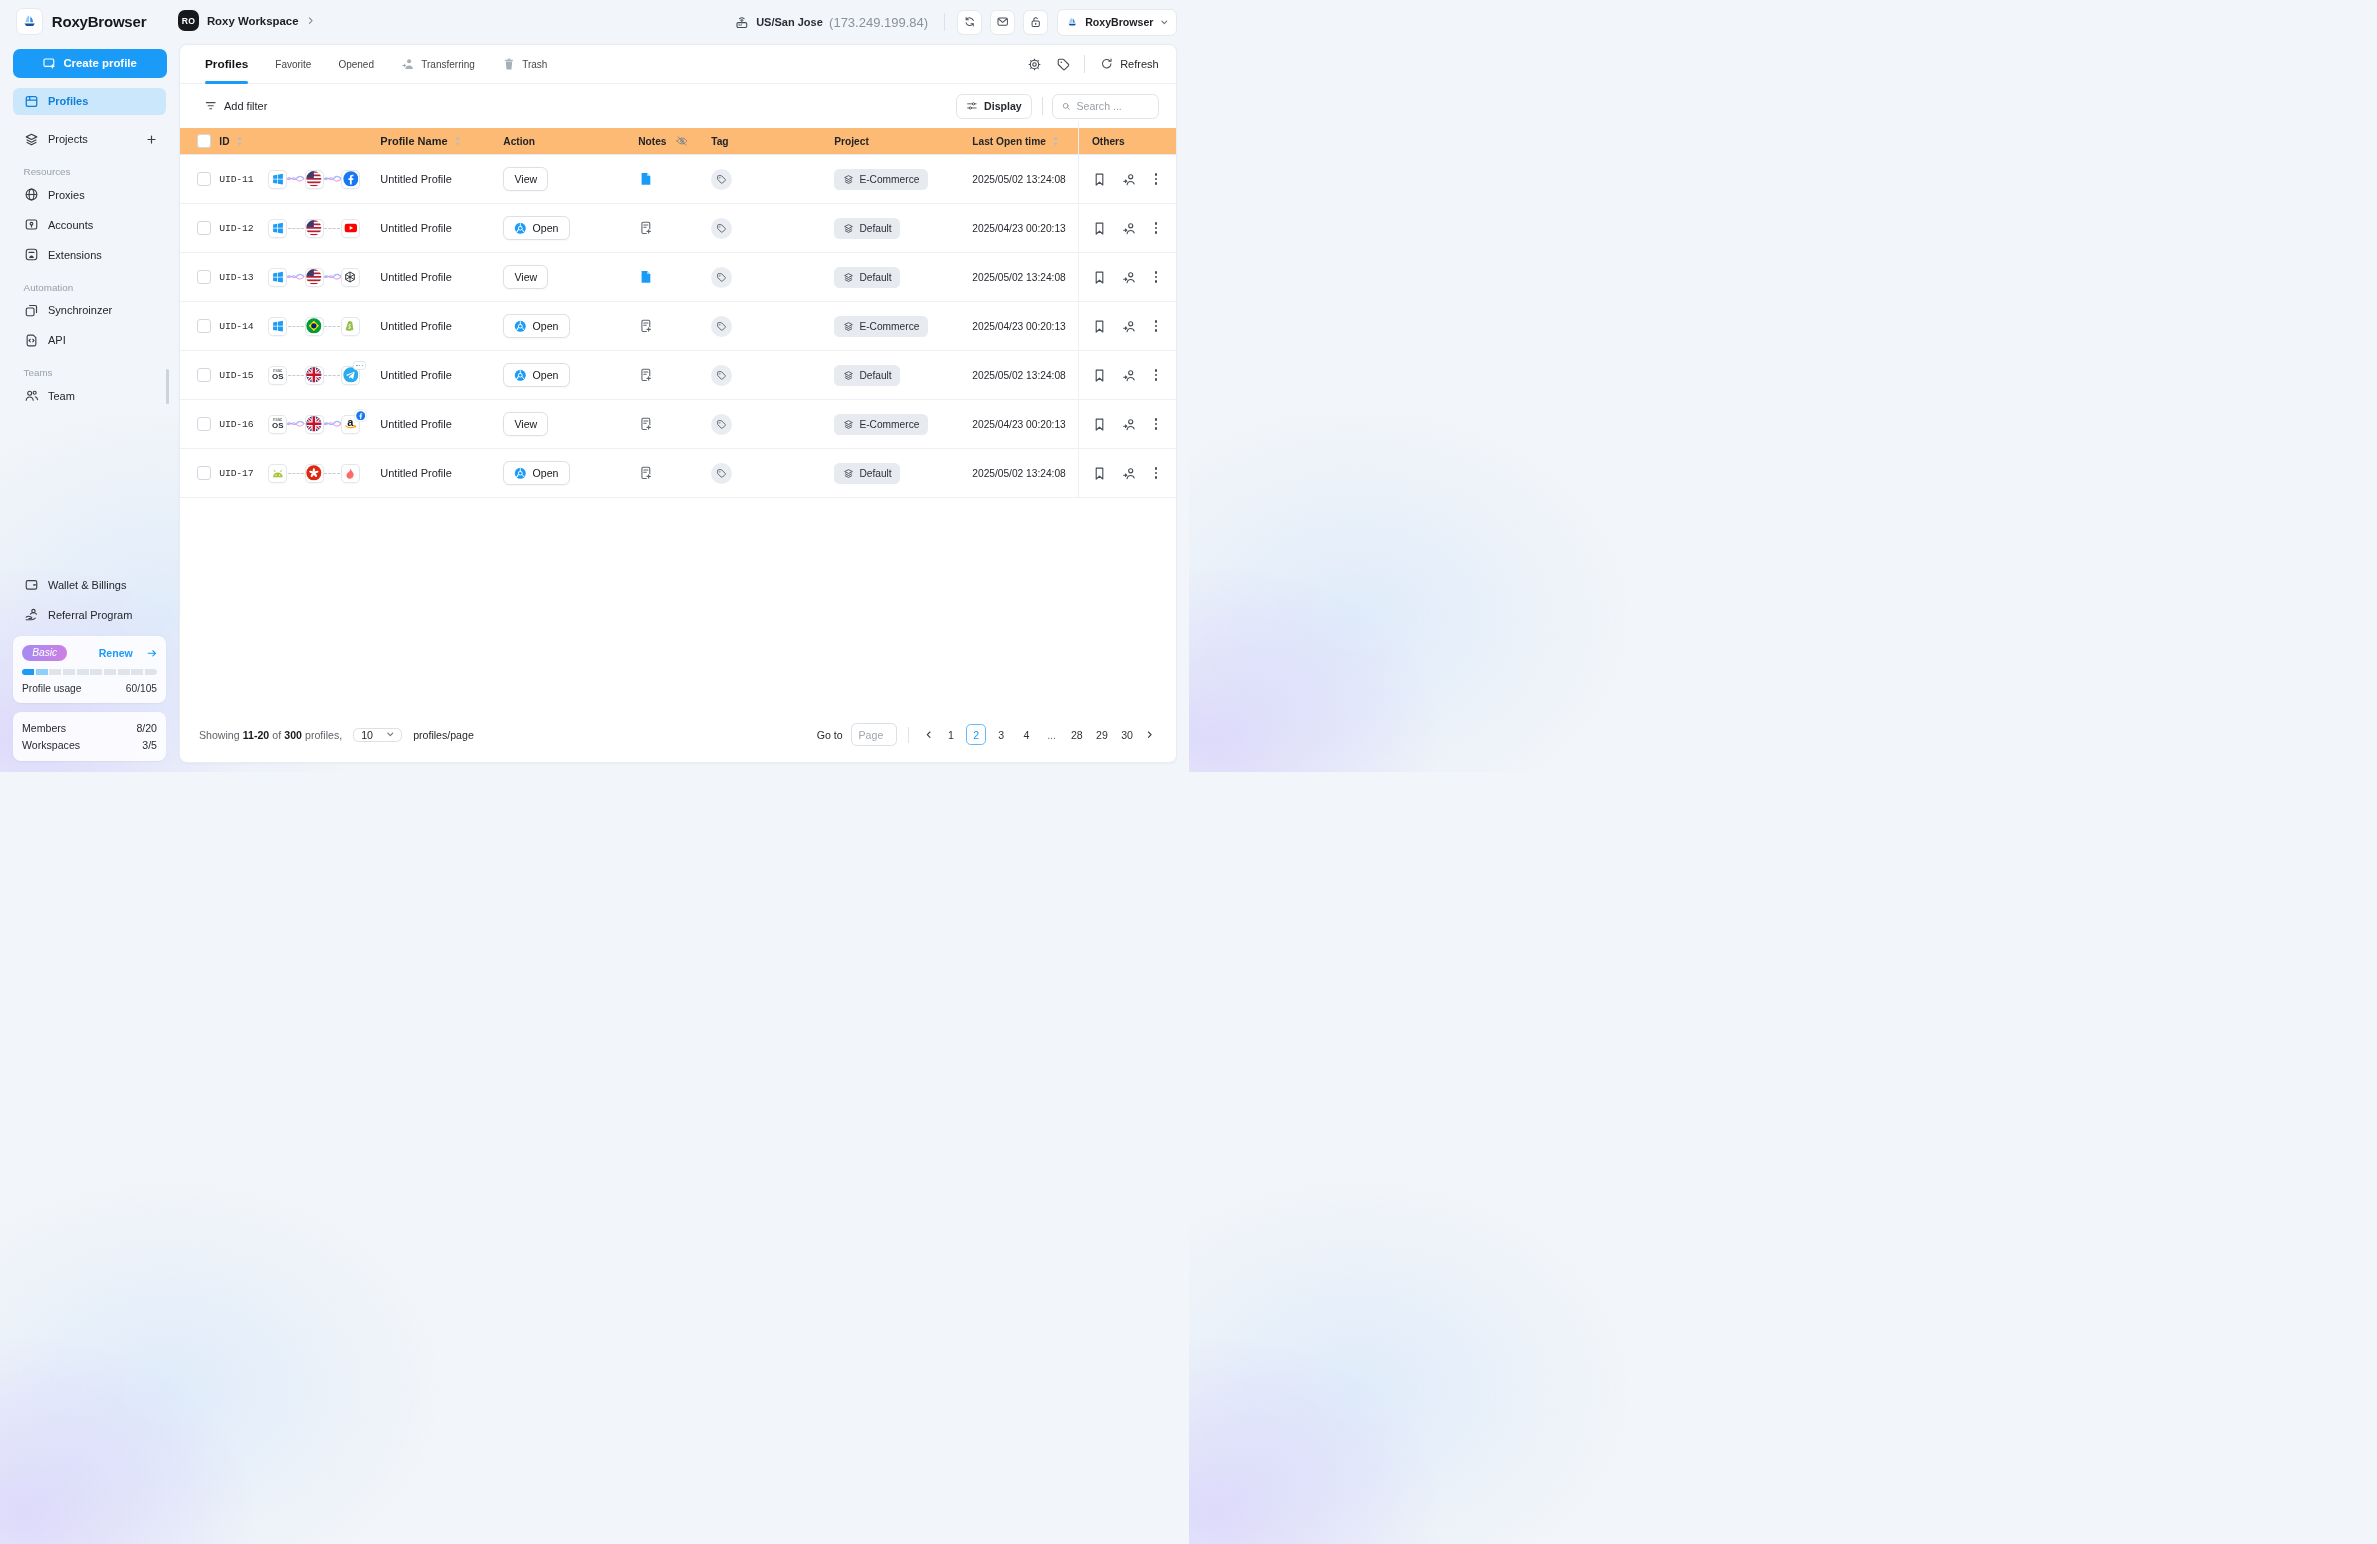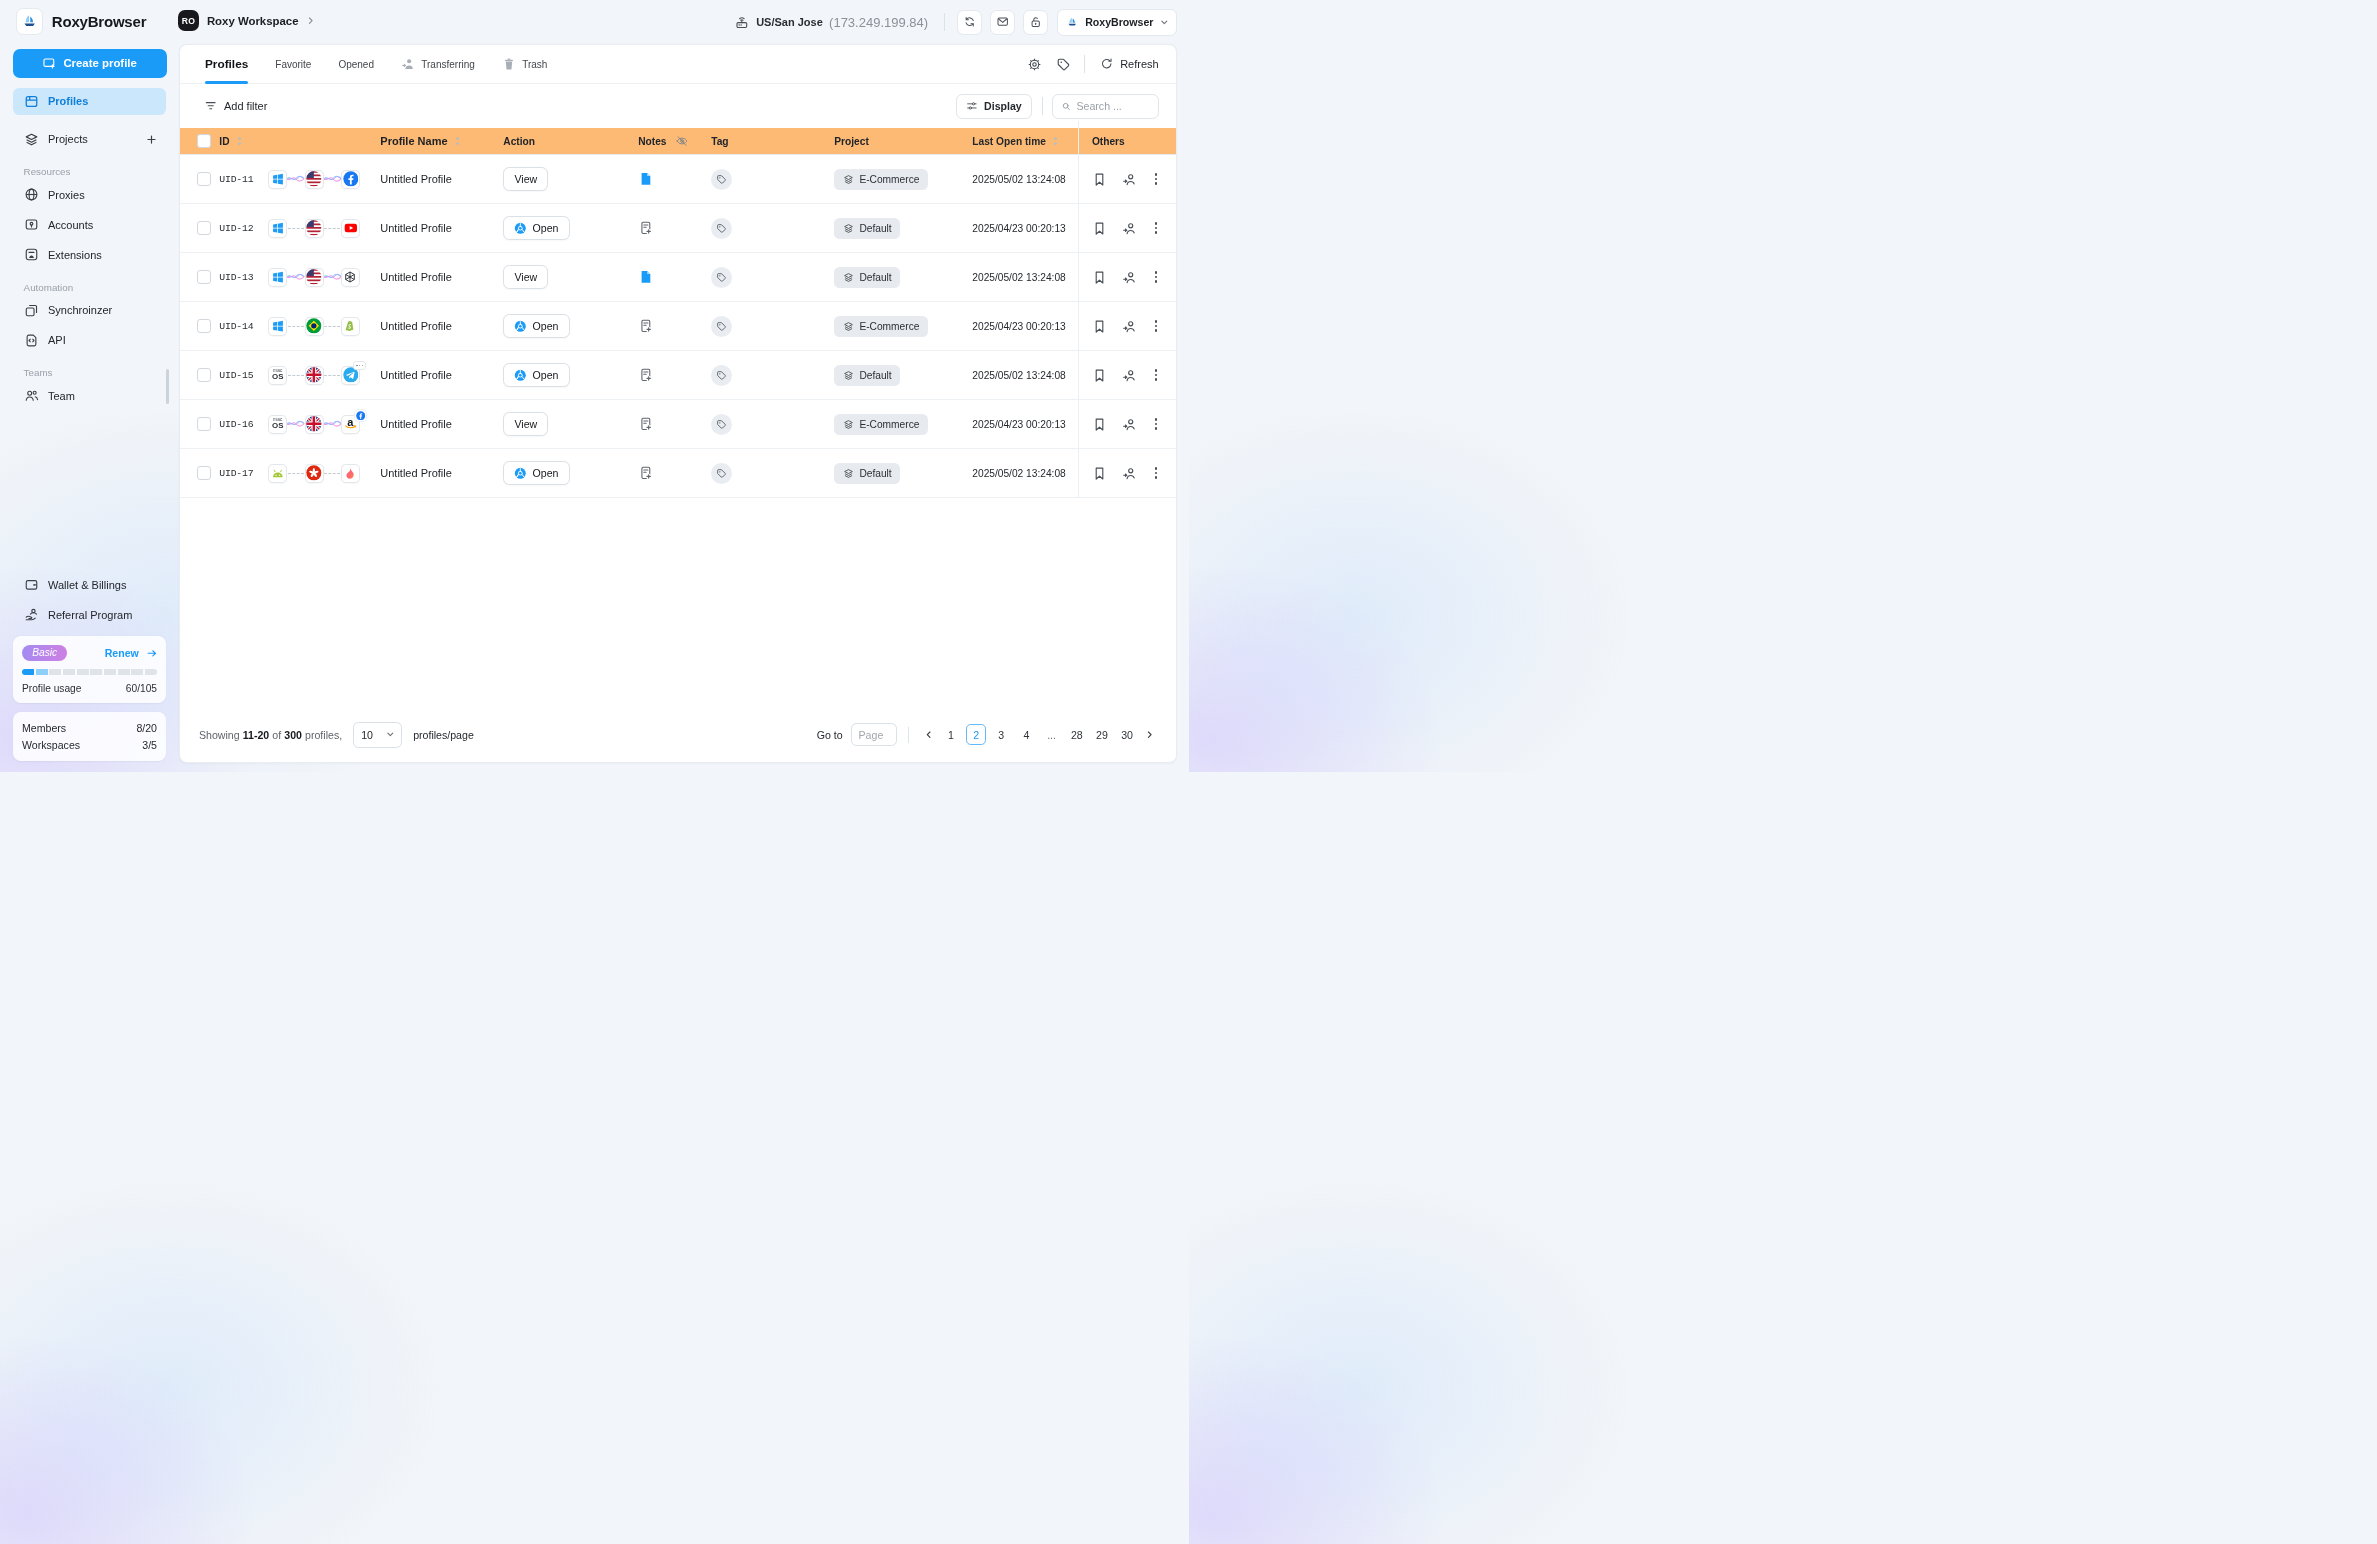--- a/index.html
+++ b/index.html
@@ -44,21 +44,21 @@
 .side-item.active{background:#cbe7fb;color:#0f7fd9;font-weight:700}
 .side-item.active .ic{color:#0f7fd9}
 .side-item.first{margin-top:10.2px}
 .side-plus{margin-left:auto;margin-right:9.4px;color:#3b4046;display:flex}
 .sec-label{margin:13.4px 0 3.9px 23.6px;font-size:9.8px;color:#9aa1a9}
 .scroll-thumb{position:absolute;right:10.2px;top:325px;width:3.1px;height:35px;border-radius:1.6px;background:#ccd3da}
 .side-bottom{position:absolute;left:0;right:0;bottom:11px}
 .plan-card{margin:7.9px 12.6px 0;background:rgba(255,255,255,.85);border-radius:7.9px;padding:8.6px 9.4px 9.4px;box-shadow:0 0.8px 1.6px rgba(25,48,70,.05)}
 .plan-top{display:flex;align-items:center;justify-content:space-between}
 .plan-pill{padding:2.4px 10.2px;border-radius:785px;background:linear-gradient(100deg,#a38bf1,#cf7fe2);color:#fff;font-size:10.2px;font-weight:400;font-style:italic}
-.renew{display:flex;align-items:center;gap:8px;color:#1a9bf8;font-size:10.6px;font-weight:600;cursor:pointer}
+.renew{display:flex;align-items:center;gap:14px;color:#1a9bf8;font-size:10.6px;font-weight:600;cursor:pointer}
 .pbar{display:flex;gap:1.6px;margin:8.6px 0 7.9px}
 .pbar i{flex:1;height:5.5px;background:#dee4ea}
 .pbar i:first-child{border-radius:3.1px 0 0 3.1px}
 .pbar i:last-child{border-radius:0 3.1px 3.1px 0}
 .pbar i.on{background:#1a9bf8}.pbar i.half{background:#8fd0fb}
 .plan-usage{display:flex;justify-content:space-between;font-size:10.2px;color:#2b2f35}
 .quota-card{margin:8.6px 12.6px 0;background:rgba(255,255,255,.85);border-radius:7.9px;padding:7.9px 9.4px;box-shadow:0 0.8px 1.6px rgba(25,48,70,.05)}
 .quota-row{display:flex;justify-content:space-between;font-size:10.6px;color:#25292e;padding:2.4px 0}
 
 
@@ -112,21 +112,21 @@
 .pill{height:21px;padding:0 8.6px;border-radius:5.5px;background:#e7ebf0;display:inline-flex;align-items:center;gap:5.5px;font-size:10.2px;color:#2b2f36;cursor:pointer}
 .pill .ic{color:#3b4046;display:flex}
 .kebab{display:flex;flex-direction:column;gap:2px;padding:1.6px 3.1px;cursor:pointer}
 .kebab i{width:2.4px;height:2.4px;border-radius:50%;background:#474d54}
 .notes-ic{cursor:pointer}
 
 .spacer{flex:1}
 .foot{height:50px;display:flex;align-items:center;padding:0 17.3px 4.7px 19px;flex:none}
 .foot-left{display:flex;align-items:center;gap:3.1px;font-size:10.6px;color:#5f646b}
 .foot-left b{color:#15181c}
-.psize{width:49px;height:26px;border:0.8px solid #dbe0e6;border-radius:5.5px;background:#fff;display:flex;align-items:center;justify-content:space-between;padding:0 7px;margin:0 7.9px;font-size:10.6px;color:#24282d;cursor:pointer}
+.psize{width:49px;height:14px;border:0.8px solid #dbe0e6;border-radius:5.5px;background:#fff;display:flex;align-items:center;justify-content:space-between;padding:0 7px;margin:0 7.9px;font-size:10.6px;color:#24282d;cursor:pointer}
 .perpage{color:#24282d}
 .foot-right{margin-left:auto;display:flex;align-items:center;font-size:10.6px;color:#24282d}
 .goto-input{width:46px;height:23.6px;border:0.8px solid #dbe0e6;border-radius:5.5px;padding:0 7px;font-size:10.6px;font-family:inherit;color:#24282d;outline:none;margin-left:7.9px;background:#fff}
 .goto-input::placeholder{color:#a0a7ae}
 .pg-div{width:0.8px;height:15.7px;background:#dfe4e9;margin:0 11px}
 .pg{min-width:20.4px;height:20.4px;display:flex;align-items:center;justify-content:center;margin:0 2.4px;font-size:10.6px;color:#2f343a;cursor:pointer;border-radius:4.7px}
 .pg.active{border:0.8px solid #63b8f9;color:#189af8;background:#fff}
 .pg.ell{color:#6a7076;cursor:default}
 .pg-ch{color:#3a3f45;cursor:pointer;display:flex;align-items:center;justify-content:center;width:19px;height:20.4px}
 </style>

